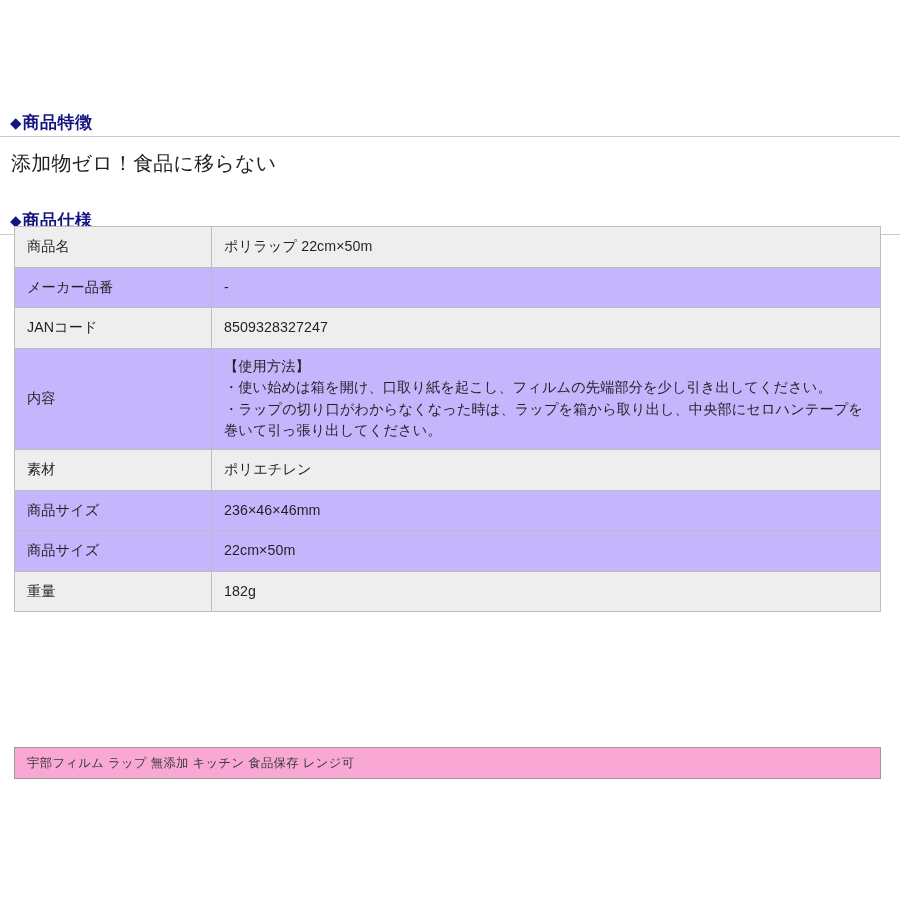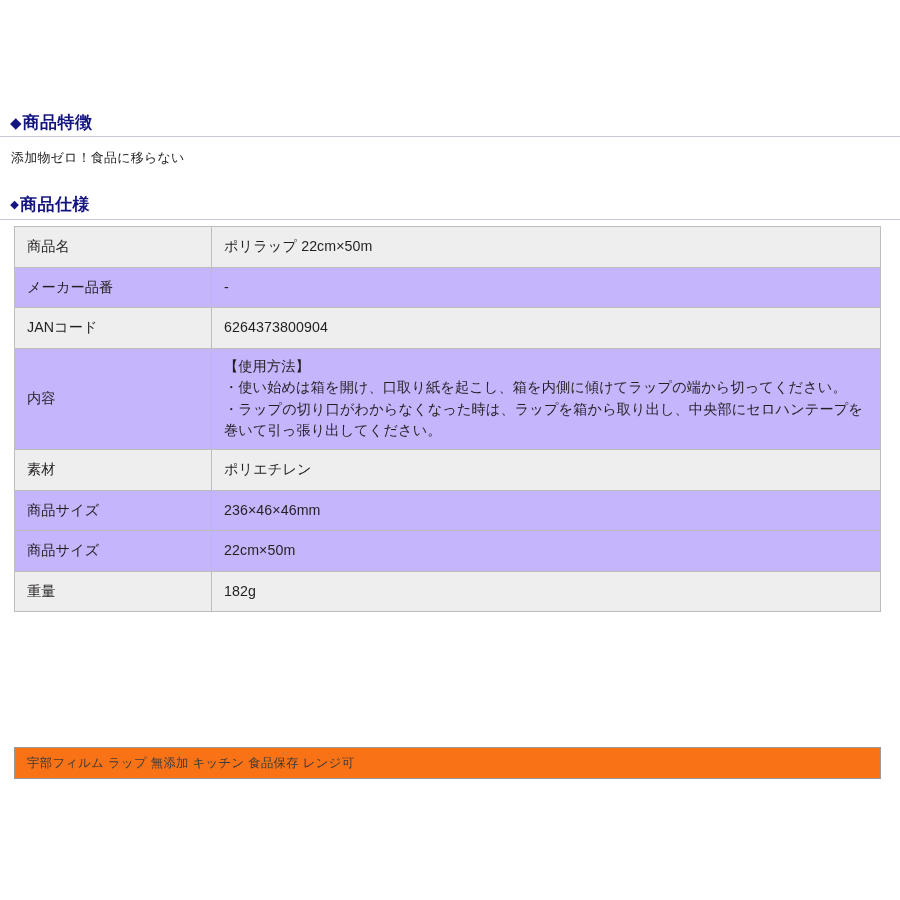--- a/index.html
+++ b/index.html
@@ -43,27 +43,27 @@
     display: inline-block;
     color: #141481;
     font-size: 17px;
     font-weight: bold;
     letter-spacing: 0.5px;
     line-height: 1.15;
     vertical-align: middle;
   }
 
   #head-features { top: 113px; }
-  #head-specs    { top: 196px; font-family: Liberation Mono, monospace; }
+  #head-specs    { top: 211px; }
 
   .feature-text {
     position: absolute;
     left: 11px;
     top: 148px;
-    font-size: 13px;
+    font-size: 20px;
     line-height: 1.5;
     color: #231f20;
     letter-spacing: 0.2px;
   }
 
   
   .spec-table-wrap {
     position: absolute;
     left: 14px;
     top: 226px;
@@ -98,21 +98,21 @@
   .val-line { display: block; }
 
   
   .keywords {
     position: absolute;
     left: 14px;
     top: 747px;
     width: 867px;
     box-sizing: border-box;
     border: 1px solid #9a9a9a;
-    background: #f97316;
+    background: #f9a8d4;
     padding: 7px 10px 7px 12px;
     font-size: 12.4px;
     line-height: 1.3;
     color: #3a3a3a;
     letter-spacing: 0.3px;
   }
 </style>
 </head>
 <body>
 
@@ -138,27 +138,27 @@
           <tr class="shaded">
             <td class="label">商品名</td>
             <td class="value">ポリラップ 22cm×50m</td>
           </tr>
           <tr class="plain">
             <td class="label">メーカー品番</td>
             <td class="value">-</td>
           </tr>
           <tr class="shaded">
             <td class="label">JANコード</td>
-            <td class="value">6264373800904</td>
+            <td class="value">8509328327247</td>
           </tr>
           <tr class="plain">
             <td class="label">内容</td>
             <td class="value value-block">
               <span class="val-line">【使用方法】</span>
-              <span class="val-line">・使い始めは箱を開け、口取り紙を起こし、箱を内側に傾けてラップの端から切ってください。</span>
+              <span class="val-line">・使い始めは箱を開け、口取り紙を起こし、フィルムの先端部分を少し引き出してください。</span>
               <span class="val-line">・ラップの切り口がわからなくなった時は、ラップを箱から取り出し、中央部にセロハンテープを巻いて引っ張り出してください。</span>
             </td>
           </tr>
           <tr class="shaded">
             <td class="label">素材</td>
             <td class="value">ポリエチレン</td>
           </tr>
           <tr class="plain">
             <td class="label">商品サイズ</td>
             <td class="value">236×46×46mm</td>

